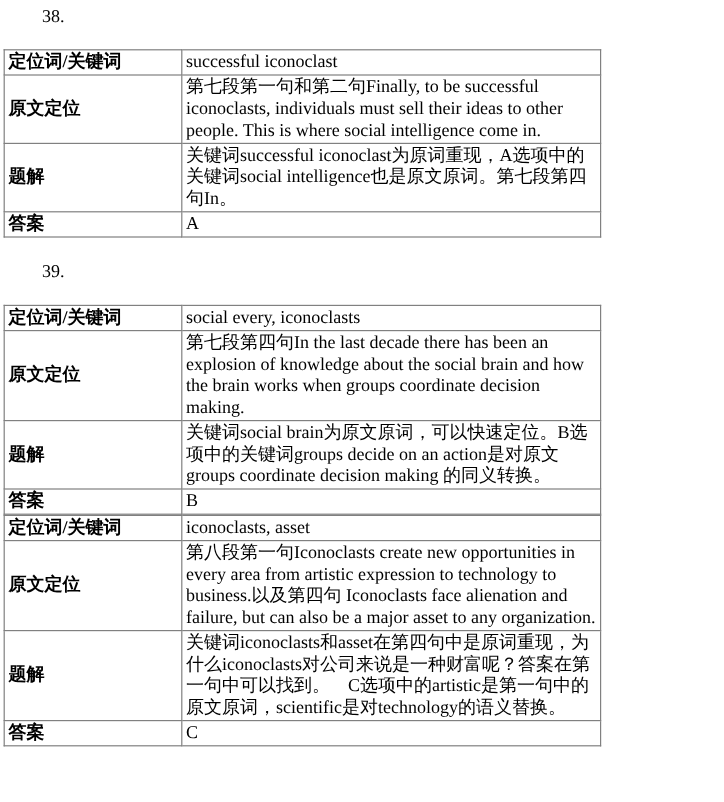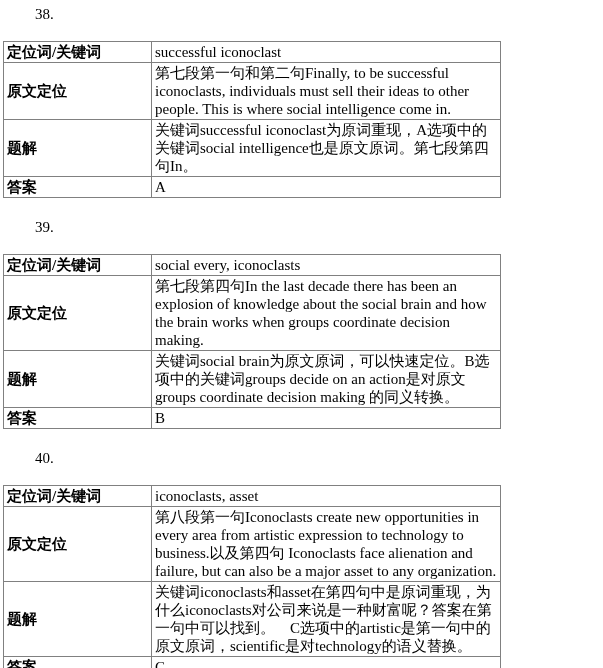--- a/index.html
+++ b/index.html
@@ -95,21 +95,20 @@
         </tr>
         <tr>
           <td class="label-cell">答案</td>
           <td class="content-cell">B</td>
         </tr>
       </tbody>
     </table>
   </div>
 
   <div class="section">
-    <div class="section-number">40.</div>
     <table class="qa-table">
       <tbody>
         <tr>
           <td class="label-cell">定位词/关键词</td>
           <td class="content-cell">iconoclasts, asset</td>
         </tr>
         <tr>
           <td class="label-cell">原文定位</td>
           <td class="content-cell">第八段第一句Iconoclasts create new opportunities in every area from artistic expression to technology to business.以及第四句 Iconoclasts face alienation and failure, but can also be a major asset to any organization.</td>
         </tr>

